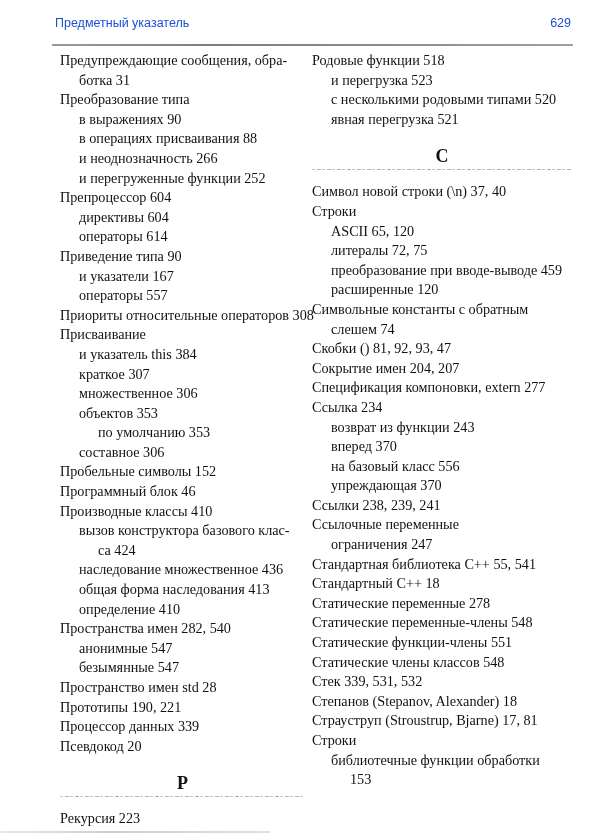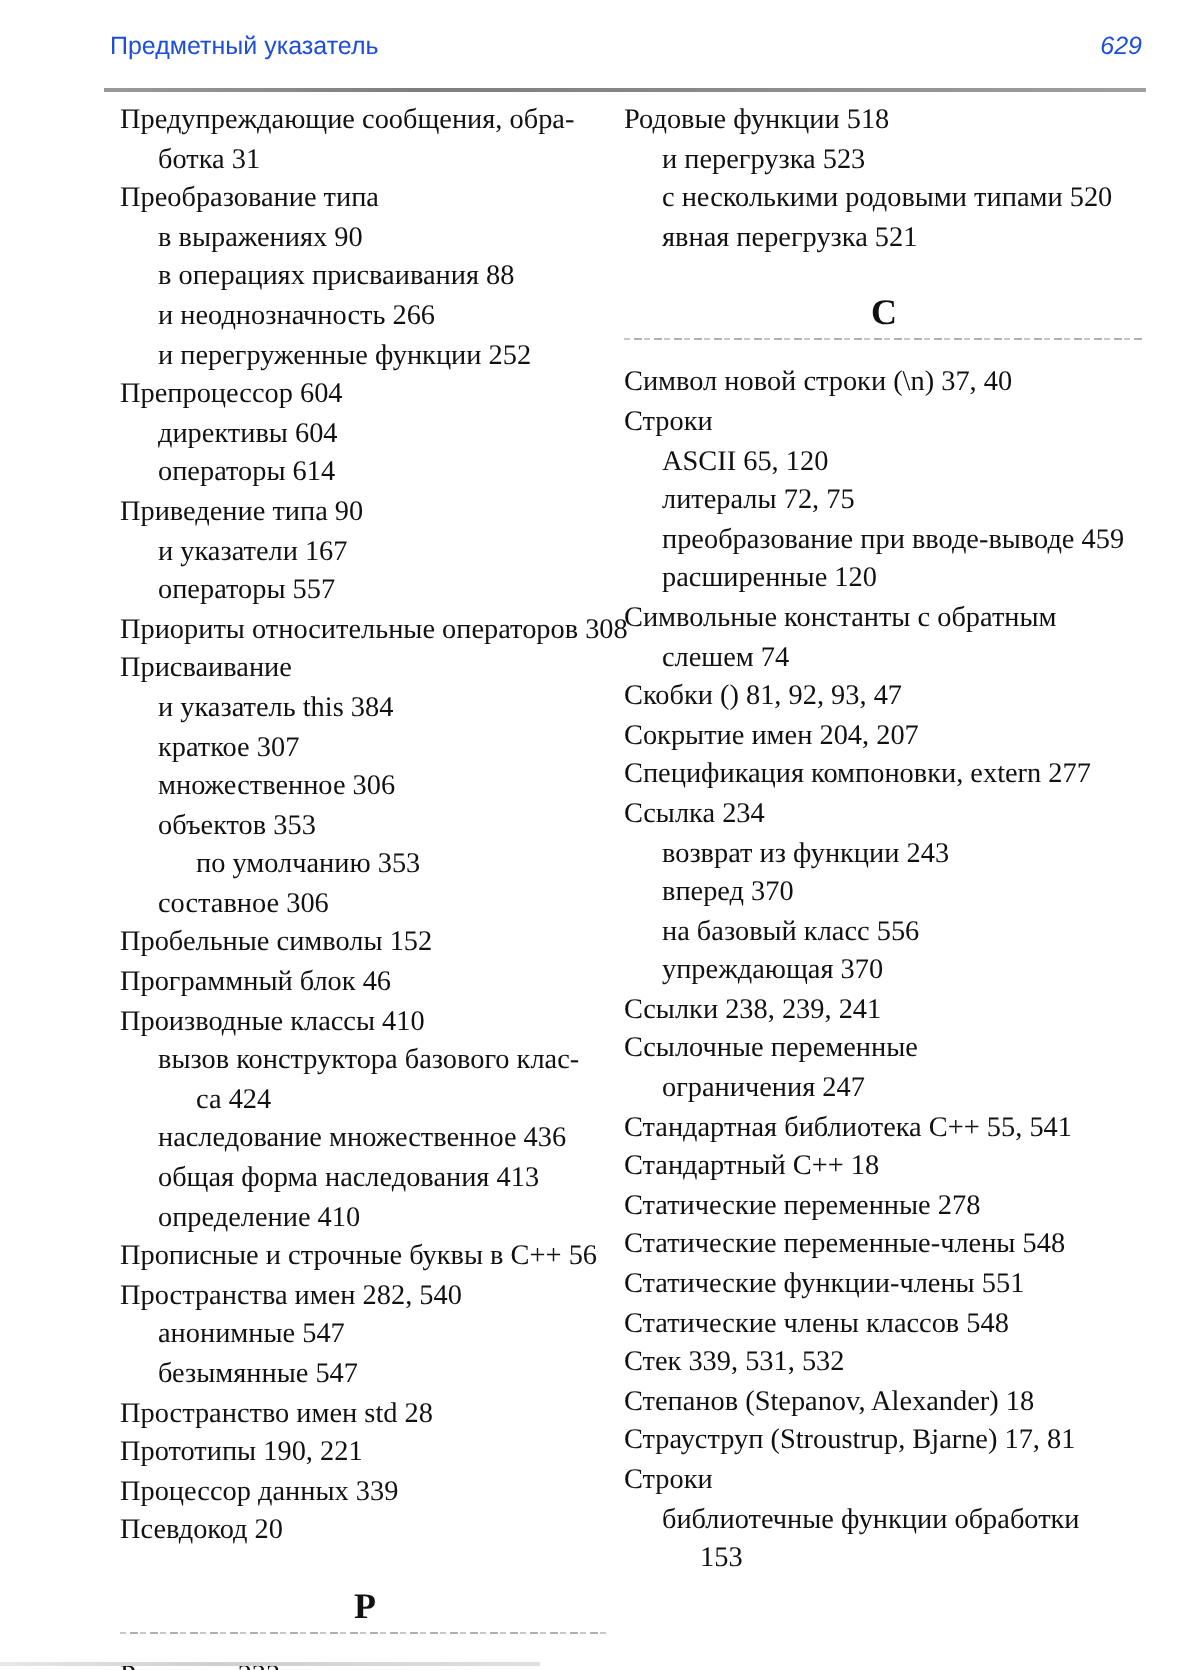--- a/index.html
+++ b/index.html
@@ -26,21 +26,20 @@
     }
     .page-header .title {
       position: absolute;
       left: 0;
       top: 0;
     }
     .page-header .page-num {
       position: absolute;
       right: 0;
       top: 0;
-      font-style: italic;
     }
     .header-rule {
       position: absolute;
       left: 52px;
       top: 44px;
       width: 521px;
       height: 2px;
       background: linear-gradient(to right, #9a9a9a, #7e7e7e 30%, #8a8a8a 60%, #a0a0a0);
     }
     .column {
@@ -116,21 +115,20 @@
       <div class="entry l1"><span>объектов 353</span></div>
       <div class="entry l2"><span>по умолчанию 353</span></div>
       <div class="entry l1"><span>составное 306</span></div>
       <div class="entry l0"><span>Пробельные символы 152</span></div>
       <div class="entry l0"><span>Программный блок 46</span></div>
       <div class="entry l0"><span>Производные классы 410</span></div>
       <div class="entry l1"><span>вызов конструктора базового клас-</span><span class="cont">са 424</span></div>
       <div class="entry l1"><span>наследование множественное 436</span></div>
       <div class="entry l1"><span>общая форма наследования 413</span></div>
       <div class="entry l1"><span>определение 410</span></div>
-      <div class="entry l0"><span>Прописные и строчные буквы в С++ 56</span></div>
       <div class="entry l0"><span>Пространства имен 282, 540</span></div>
       <div class="entry l1"><span>анонимные 547</span></div>
       <div class="entry l1"><span>безымянные 547</span></div>
       <div class="entry l0"><span>Пространство имен std 28</span></div>
       <div class="entry l0"><span>Прототипы 190, 221</span></div>
       <div class="entry l0"><span>Процессор данных 339</span></div>
       <div class="entry l0"><span>Псевдокод 20</span></div>
     </div>
   <div class="section-letter">Р</div>
   <div class="section-rule"></div>

